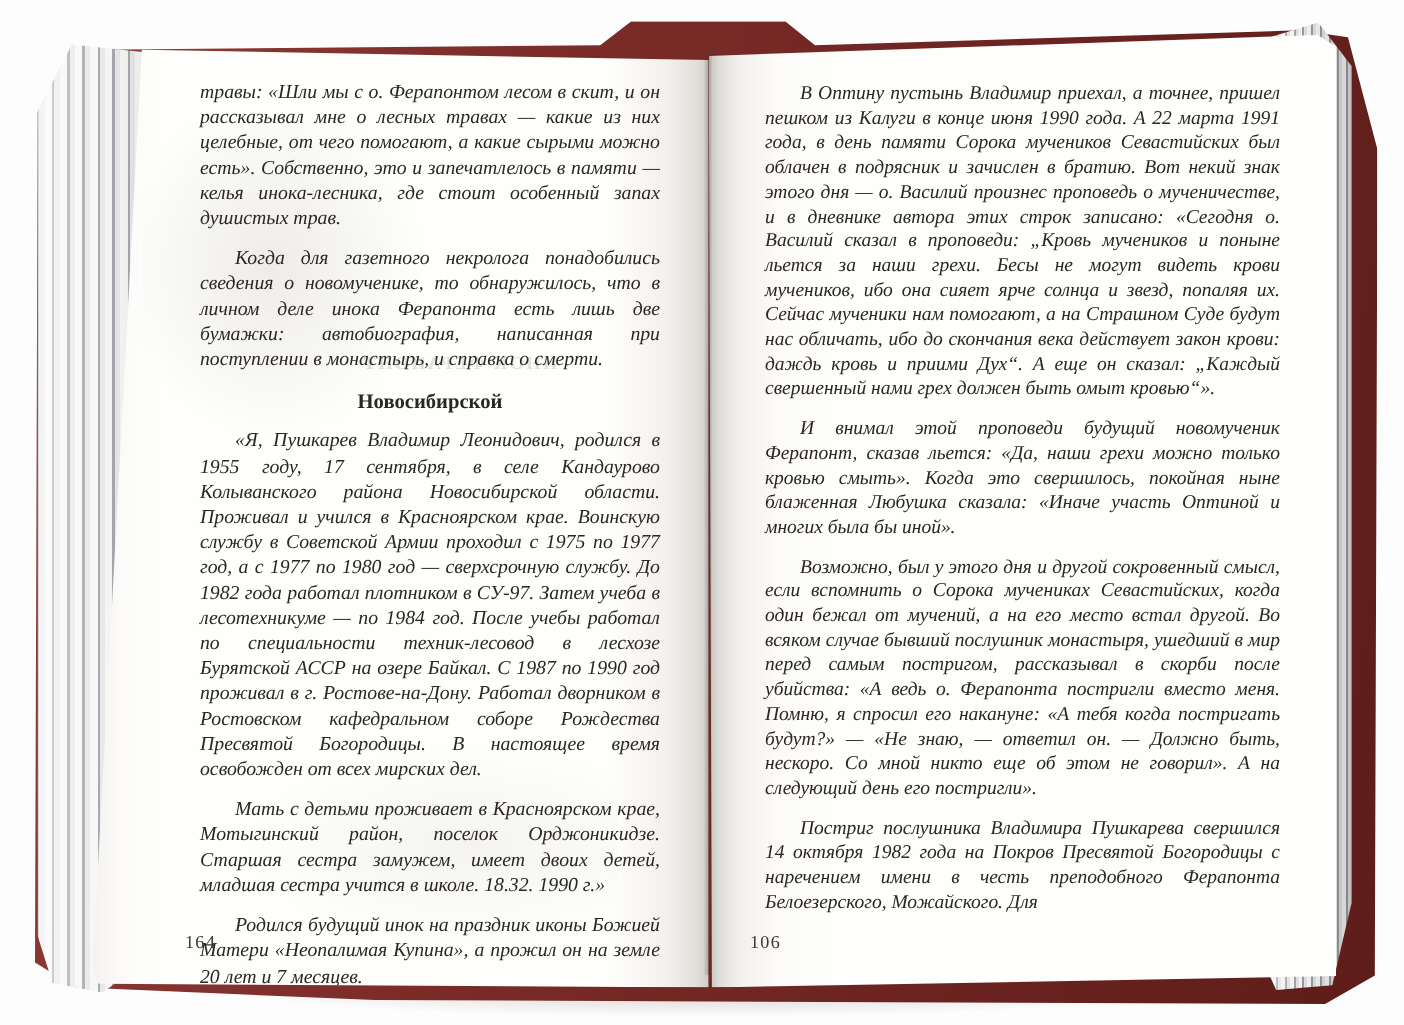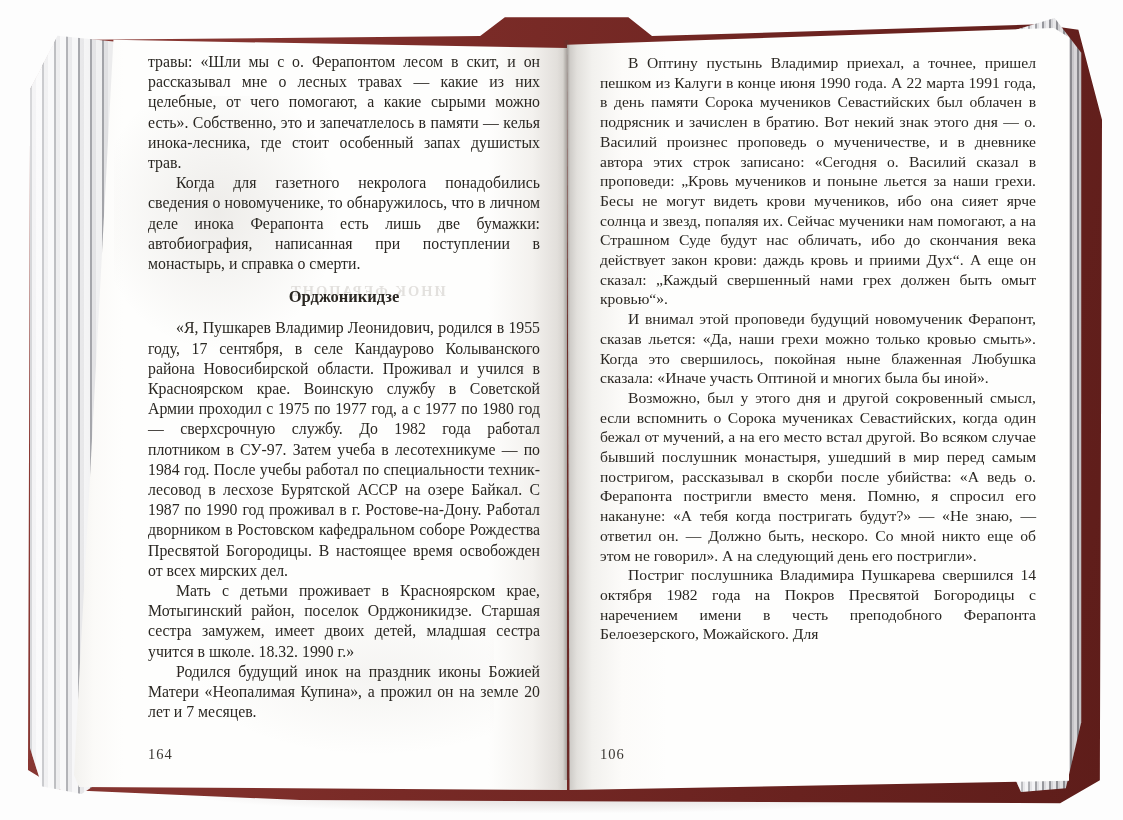--- a/index.html
+++ b/index.html
@@ -80,21 +80,21 @@
     hyphens: auto;
   }
   .text-block.tb-left {
     left: 74px; right: 27px; top: 16px;
     font-size: 15.8px; line-height: 20.2px;
   }
   .text-block.tb-right {
     left: 33px; right: 33px; top: 25px;
     font-size: 15.6px; line-height: 19.7px;
   }
-  .text-block p { margin: 0; text-indent: 28px; }
+  .text-block p { margin: 12px; text-indent: 28px; font-style: italic; }
   .text-block p.no-indent { text-indent: 0; }
 
   .heading {
     margin: 13px 0 11px 0;
     text-align: center;
     font-size: 16.5px;
     font-weight: bold;
     text-indent: 0;
   }
 
@@ -155,21 +155,21 @@
   <div class="edges-right"></div>
 
   <div class="page page-left">
     <div class="bleed-ornament"></div>
     <div class="bleed-ornament2"></div>
     <div class="bleed-text">ИНОК ФЕРАПОНТ</div>
 
     <div class="text-block tb-left">
       <p class="no-indent" lang="ru">травы: «Шли мы с о. Ферапонтом лесом в скит, и он рассказывал мне о лесных травах — какие из них целебные, от чего помогают, а какие сырыми можно есть». Собственно, это и запечатлелось в памяти — келья инока-лесника, где стоит особенный запах душистых трав.</p>
       <p lang="ru">Когда для газетного некролога понадобились сведения о новомученике, то обнаружилось, что в личном деле инока Ферапонта есть лишь две бумажки: автобиография, написанная при поступлении в монастырь, и справка о смерти.</p>
-      <h3 class="heading">Орджоникидзе</h3>
+      <h3 class="heading">Новосибирской</h3>
       <p lang="ru">«Я, Пушкарев Владимир Леонидович, родился в 1955 году, 17 сентября, в селе Кандаурово Колыванского района Новосибирской области. Проживал и учился в Красноярском крае. Воинскую службу в Советской Армии проходил с 1975 по 1977 год, а с 1977 по 1980 год — сверхсрочную службу. До 1982 года работал плотником в СУ-97. Затем учеба в лесотехникуме — по 1984 год. После учебы работал по специальности техник-лесовод в лесхозе Бурятской АССР на озере Байкал. С 1987 по 1990 год проживал в г. Ростове-на-Дону. Работал дворником в Ростовском кафедральном соборе Рождества Пресвятой Богородицы. В настоящее время освобожден от всех мирских дел.</p>
       <p lang="ru">Мать с детьми проживает в Красноярском крае, Мотыгинский район, поселок Орджоникидзе. Старшая сестра замужем, имеет двоих детей, младшая сестра учится в школе. 18.32. 1990 г.»</p>
       <p lang="ru">Родился будущий инок на праздник иконы Божией Матери «Неопалимая Купина», а прожил он на земле 20 лет и 7 месяцев.</p>
     </div>
 
     <div class="page-num">164</div>
   </div>
 
   <div class="page page-right">
     <div class="text-block tb-right">

